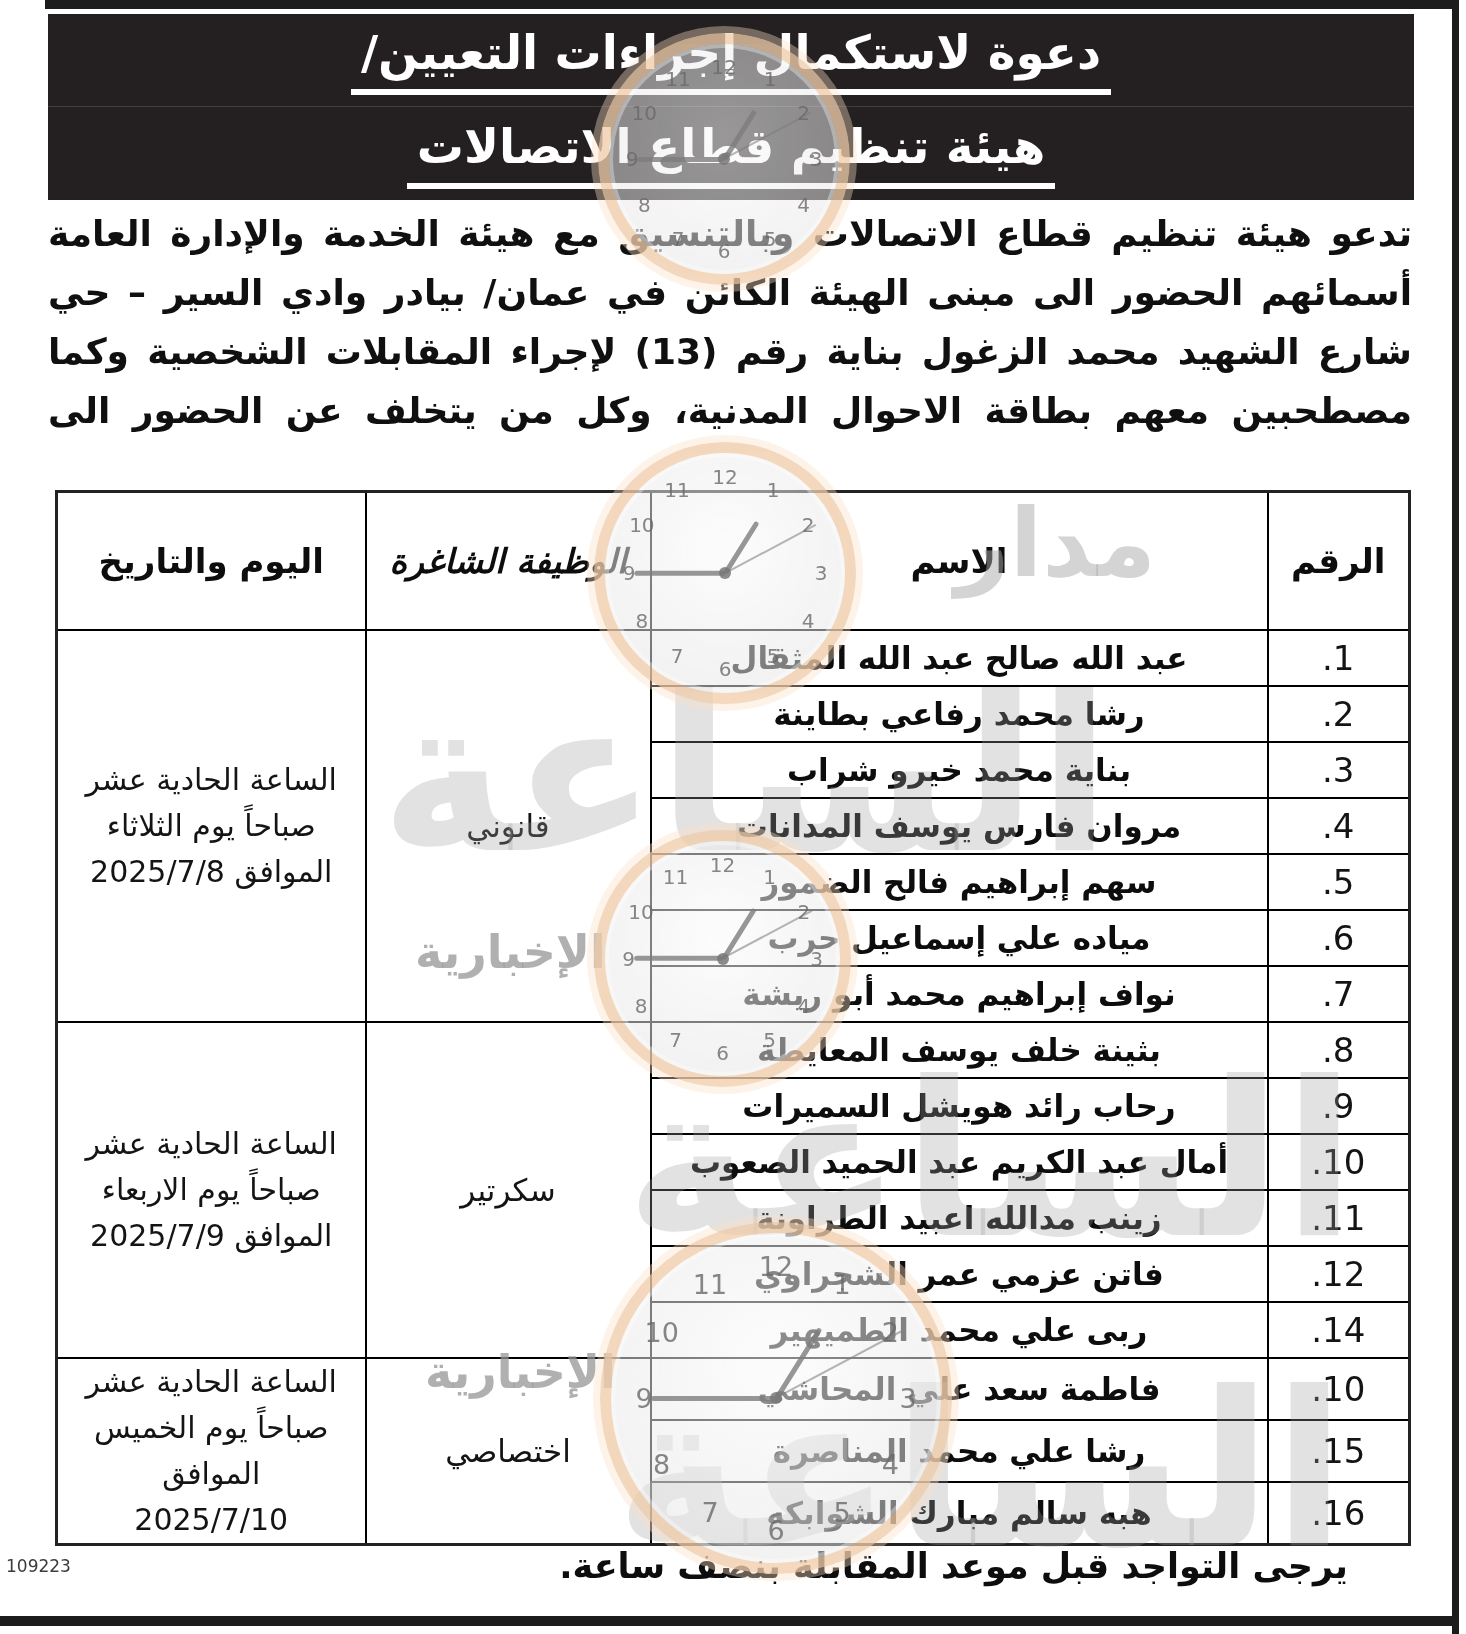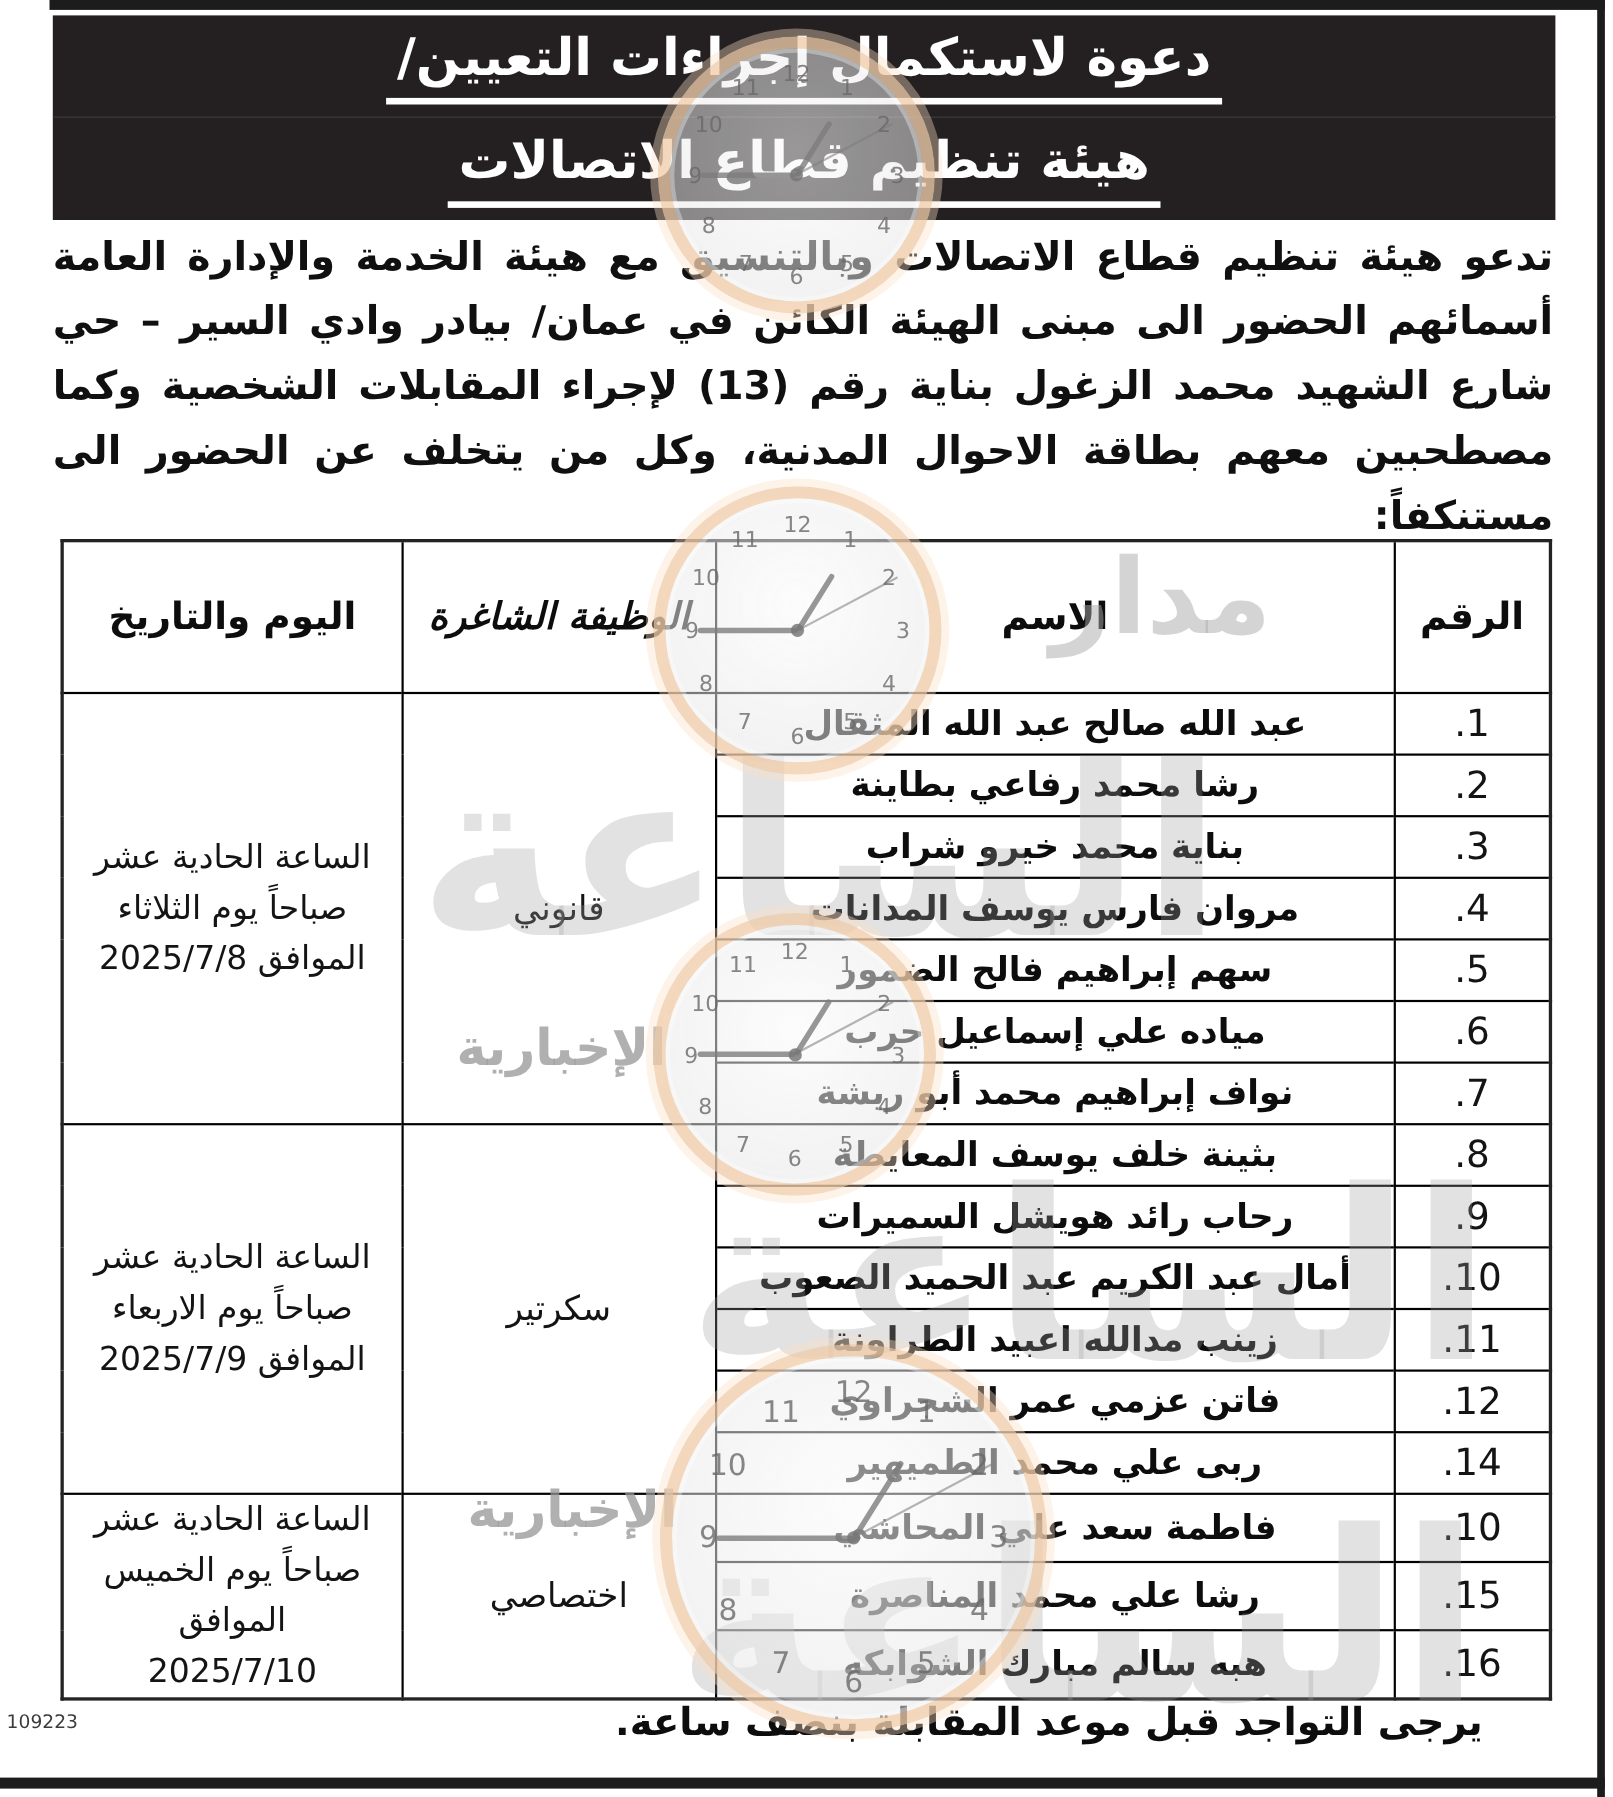--- a/index.html
+++ b/index.html
@@ -71,21 +71,20 @@
     <div class="header-row second">
       <span class="header-title">هيئة تنظيم قطاع الاتصالات</span>
     </div>
   </div>
 
   <div class="intro" id="intro">
       <div class="intro-line">تدعو هيئة تنظيم قطاع الاتصالات وبالتنسيق مع هيئة الخدمة والإدارة العامة كل من التالية</div>
       <div class="intro-line">أسمائهم الحضور الى مبنى الهيئة الكائن في عمان/ بيادر وادي السير – حي دير غبار/ امتداد</div>
       <div class="intro-line">شارع الشهيد محمد الزغول بناية رقم (13) لإجراء المقابلات الشخصية وكما هو مبين ادناه،</div>
       <div class="intro-line">مصطحبين معهم بطاقة الاحوال المدنية، وكل من يتخلف عن الحضور الى المقابلة يعتبر</div>
-      <div class="intro-line last">مستنكفاً:</div>
     </div>
 
   <table class="roster">
     <colgroup>
       <col style="width:142px">
         <col style="width:617px">
         <col style="width:285px">
         <col style="width:309px">
     </colgroup>
     <thead>

